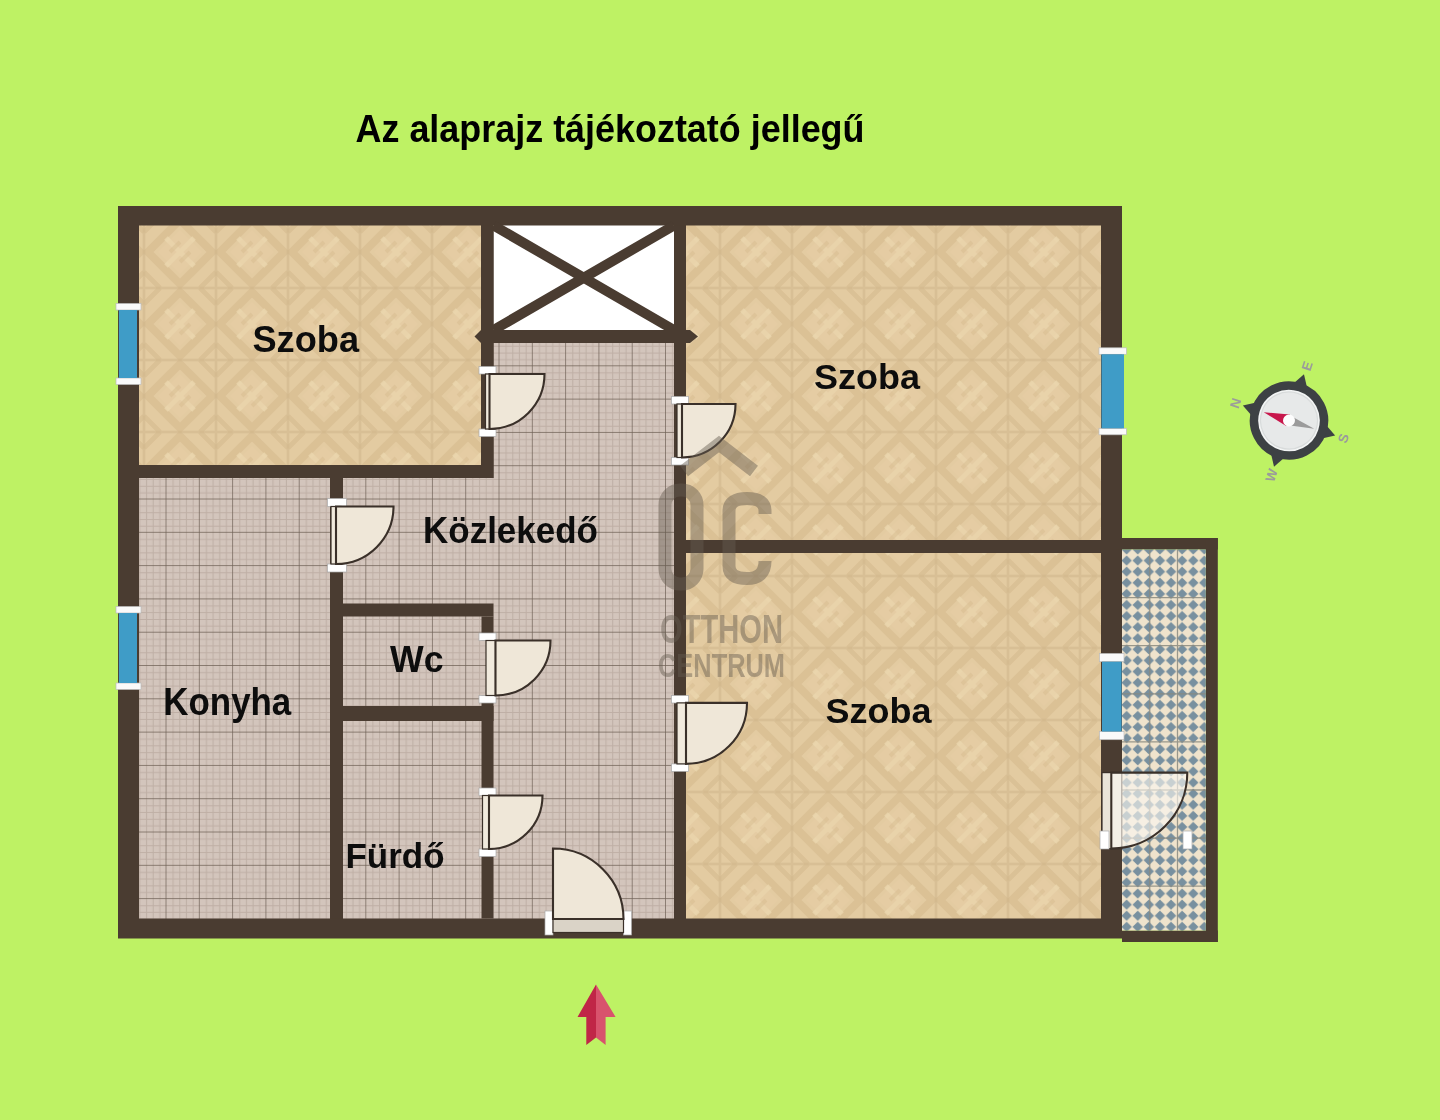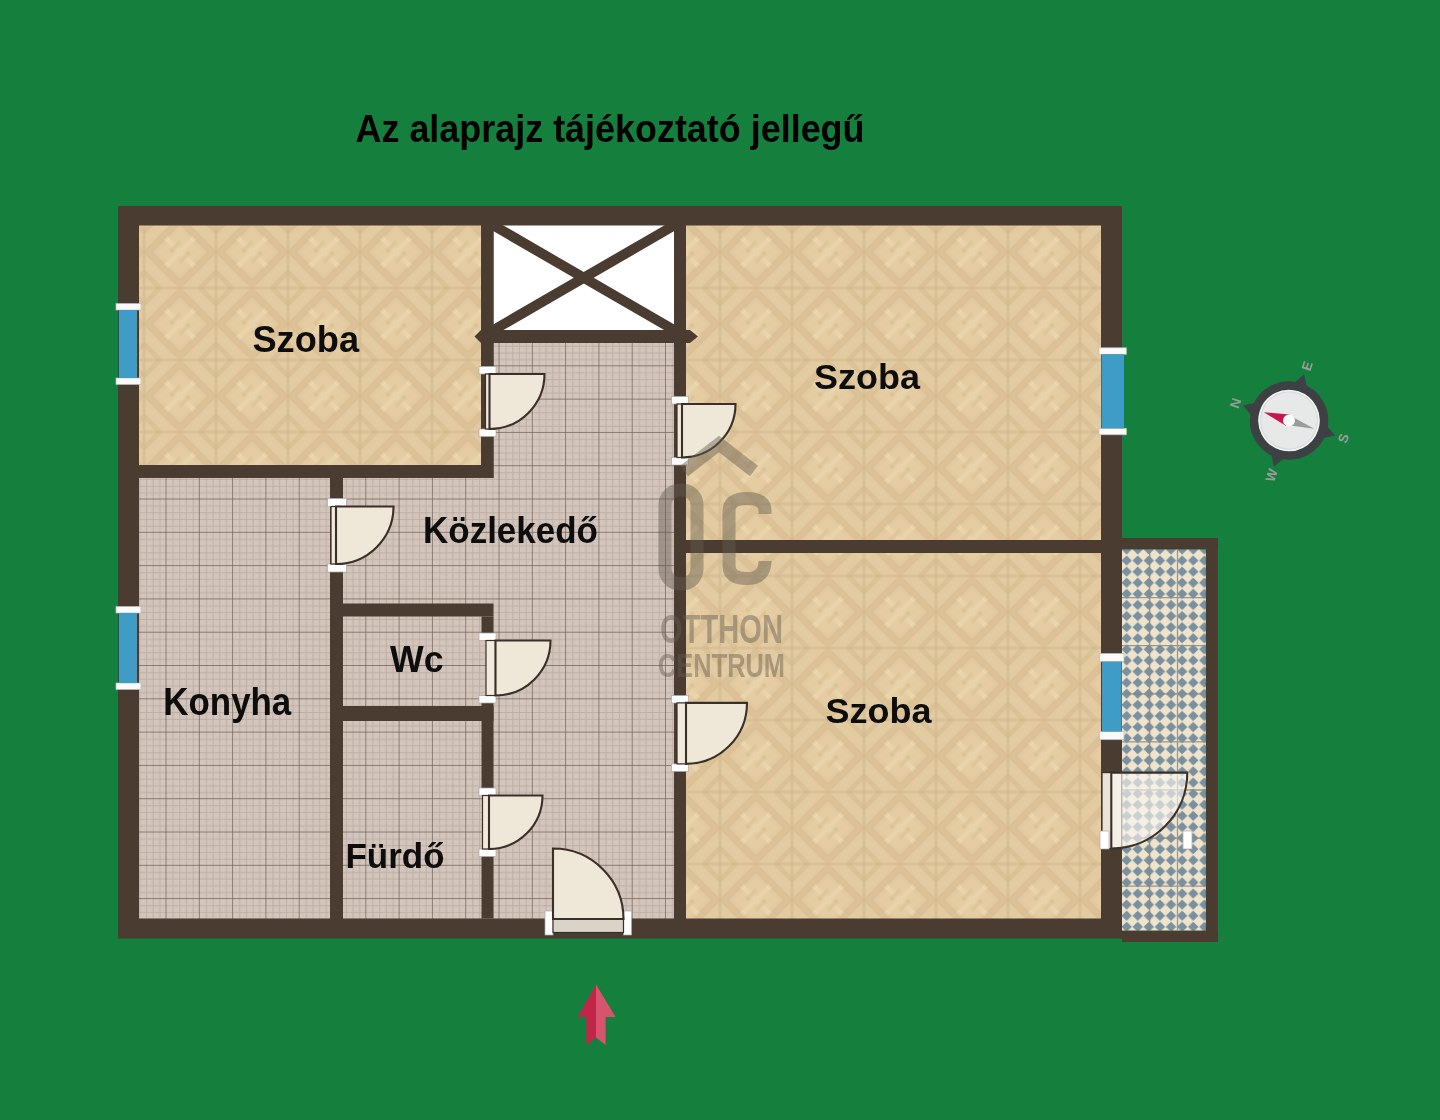--- a/index.html
+++ b/index.html
@@ -1,17 +1,17 @@
 <!DOCTYPE html>
 <html><head>
 <meta charset="utf-8">
 <style>
 html,body{margin:0;padding:0;background:#ffffff;}
 *{font-family:"Liberation Sans", sans-serif;}
-#page{position:relative;width:1440px;height:1120px;overflow:hidden;background:#15803d;}
+#page{position:relative;width:1440px;height:1120px;overflow:hidden;background:#bef264;}
 </style>
 </head>
 <body>
 <div id="page">
 <svg width="1440" height="1120" viewBox="0 0 1440 1120">
 <defs>
 
 <pattern id="pq" width="72" height="72" patternUnits="userSpaceOnUse">
   <rect width="72" height="72" fill="#e3cba1"></rect>
   <rect x="0.5" y="0.5" width="71" height="71" fill="none" stroke="#d8bf95" stroke-width="1.6"></rect>

